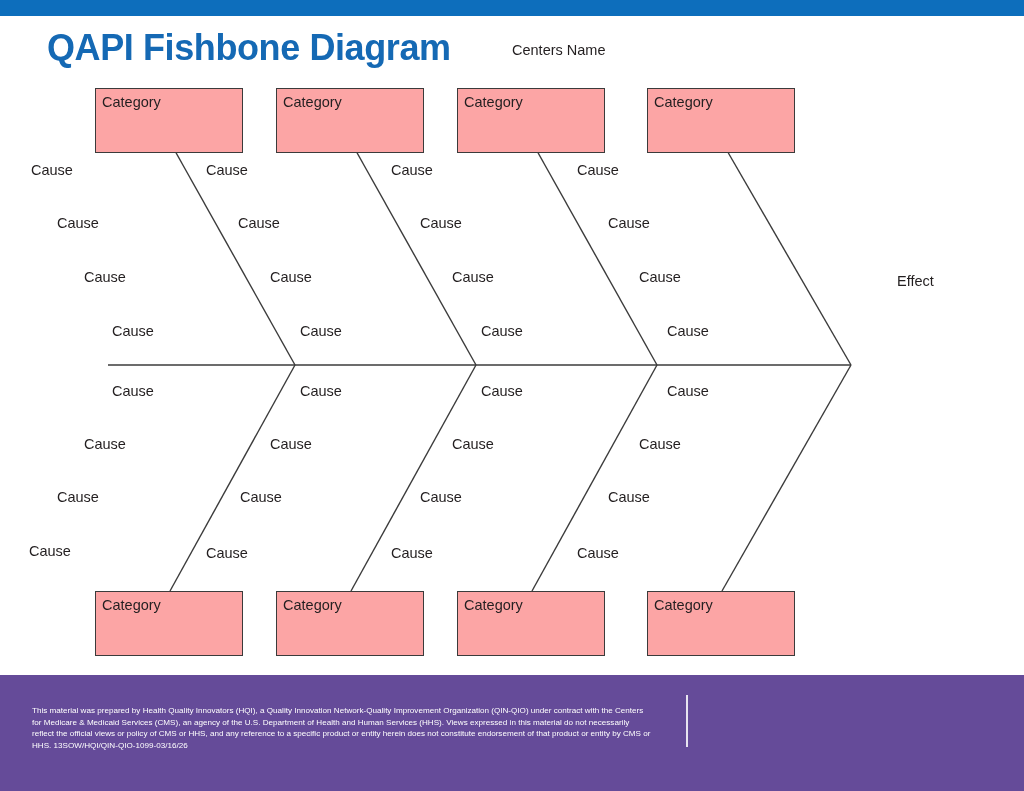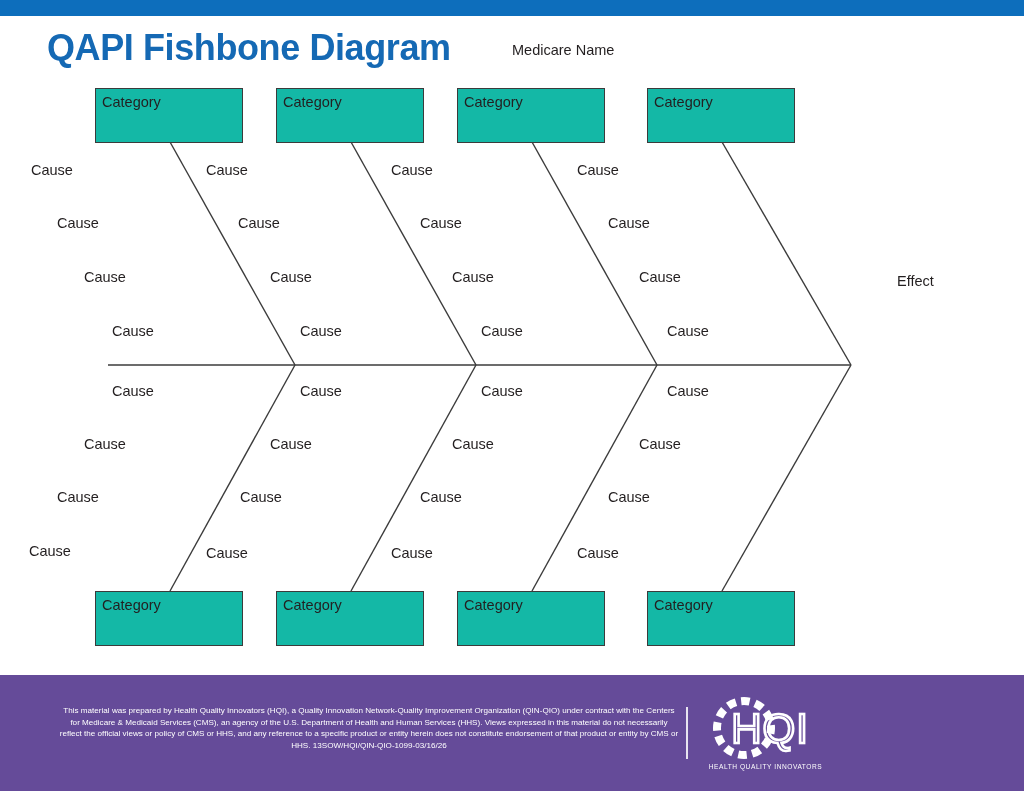--- a/index.html
+++ b/index.html
@@ -53,23 +53,23 @@
     height: 675px;
   }
   #diagram-canvas svg {
     display: block;
   }
 
   
   .category-box {
     position: absolute;
     width: 148px;
-    height: 55px;
+    height: 65px;
     border: 1.4px solid #3b3b3b;
-    background: #14b8a6;
+    background: #fca5a5;
     box-sizing: border-box;
   }
   .category-box .cat-label {
     position: absolute;
     left: 6px;
     top: 5px;
     font-size: 14.5px;
     color: #231f20;
     white-space: nowrap;
   }
@@ -96,27 +96,26 @@
   #footer {
     position: absolute;
     left: 0;
     top: 675px;
     width: 1024px;
     height: 116px;
     background: #654b99;
   }
   #footer-disclaimer {
     position: absolute;
-    left: 59px;
+    left: 32px;
     top: 30px;
     width: 620px;
     font-size: 8.1px;
     line-height: 11.6px;
     color: #ffffff;
-    text-align: center;
   }
   #footer-brand {
     position: absolute;
     left: 686px;
     top: 20px;
     display: flex;
     align-items: center;
   }
   #brand-text {
     text-align: right;
@@ -156,21 +155,21 @@
     letter-spacing: 0.55px;
     color: #ffffff;
   }
 </style>
 </head>
 <body>
 
 <div id="top-bar"></div>
 
 <div id="page-title">QAPI Fishbone Diagram</div>
-<div id="facility-name">Medicare Name</div>
+<div id="facility-name">Centers Name</div>
 
 <div id="diagram-canvas">
   <svg width="1024" height="675" viewBox="0 0 1024 675" xmlns="http://www.w3.org/2000/svg">
     <g stroke="#3b3b3b" stroke-width="1.4" fill="none" stroke-linecap="butt">
 
       <line x1="108" y1="365" x2="851" y2="365"></line>
 
       <line x1="170" y1="142" x2="295" y2="365"></line>
       <line x1="351" y1="142" x2="476" y2="365"></line>
       <line x1="532" y1="142" x2="657" y2="365"></line>
@@ -254,26 +253,15 @@
 
 <div id="footer">
 
   <div id="footer-disclaimer">This material was prepared by Health Quality Innovators (HQI), a Quality Innovation Network-Quality Improvement Organization (QIN-QIO) under contract with the Centers for Medicare &amp; Medicaid Services (CMS), an agency of the U.S. Department of Health and Human Services (HHS). Views expressed in this material do not necessarily reflect the official views or policy of CMS or HHS, and any reference to a specific product or entity herein does not constitute endorsement of that product or entity by CMS or HHS. 13SOW/HQI/QIN-QIO-1099-03/16/26</div>
 
   <div id="footer-brand">
 
 
     <div id="brand-divider"></div>
 
-    <div id="hqi-logo">
-      <svg width="128" height="76" viewBox="0 0 128 76" xmlns="http://www.w3.org/2000/svg">
-
-        <g>
-          <circle cx="42" cy="33" r="27" fill="none" stroke="#ffffff" stroke-width="8" stroke-dasharray="8.5 5.6" stroke-linecap="butt" transform="rotate(-96 42 33)"></circle>
-        </g>
-
-        <text x="68" y="48" text-anchor="middle" font-family="'Liberation Sans', sans-serif" font-size="42" font-weight="normal" fill="none" stroke="#ffffff" stroke-width="2.6" letter-spacing="1">HQI</text>
-      </svg>
-      <div id="hqi-tagline">HEALTH QUALITY INNOVATORS</div>
-    </div>
 
   </div>
 </div>
 
 </body></html>

